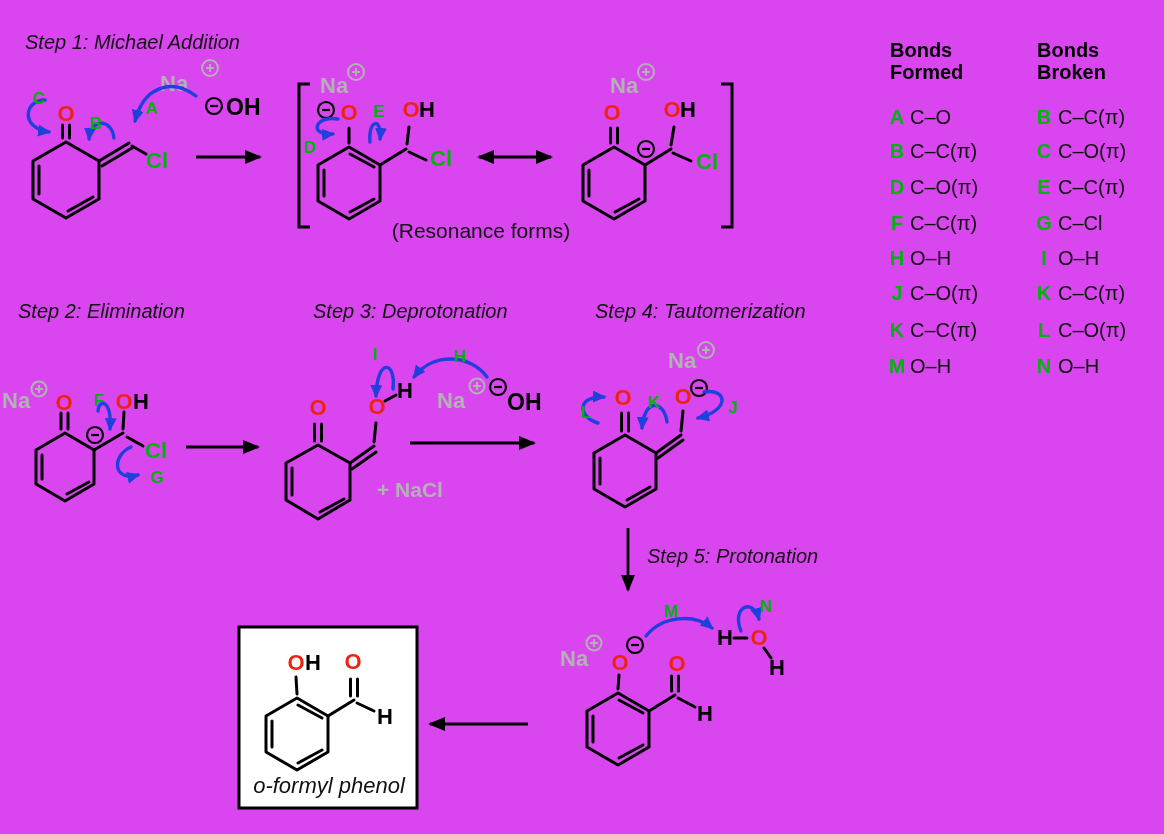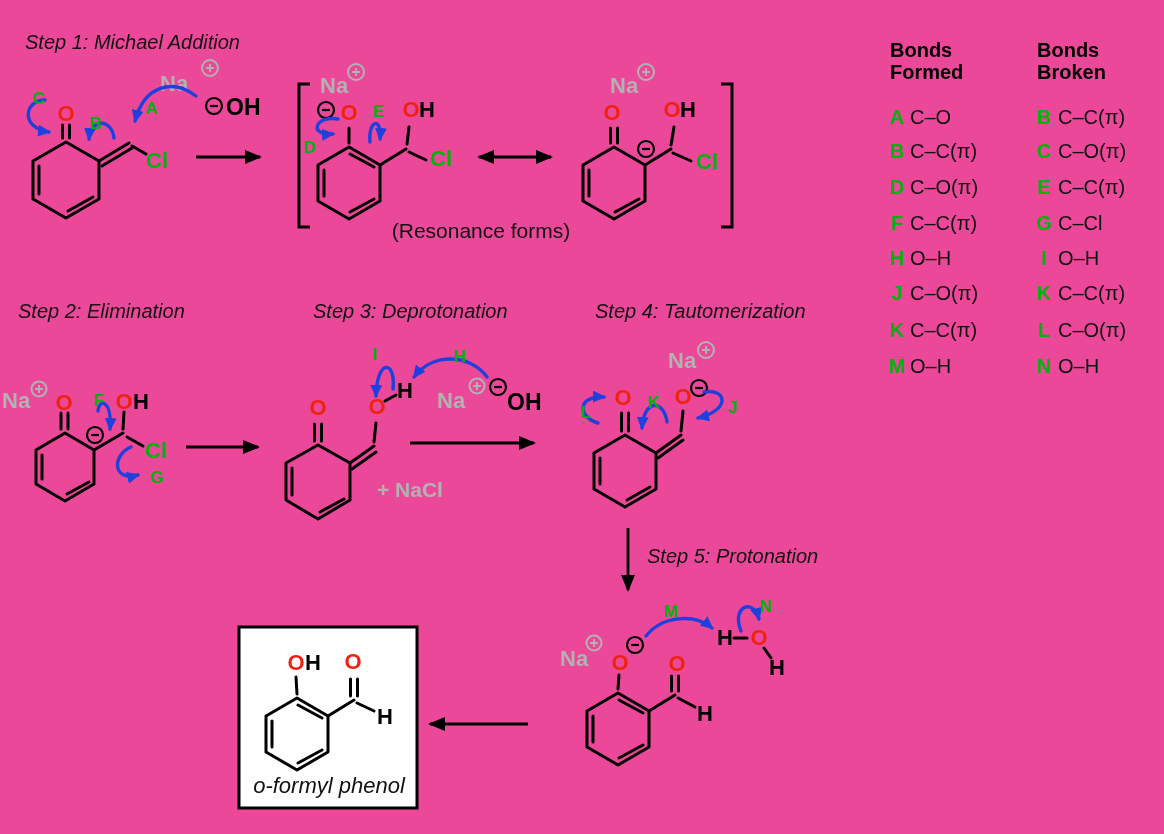--- a/index.html
+++ b/index.html
@@ -1,16 +1,16 @@
 <!DOCTYPE html>
 <html><head>
 <meta charset="utf-8">
 <style>
   html,body{margin:0;padding:0;background:#ffffff;}
-  .stage{position:relative;width:1164px;height:834px;background:#ec4899;overflow:hidden;
+  .stage{position:relative;width:1164px;height:834px;background:#d946ef;overflow:hidden;
          font-family:"Liberation Sans", sans-serif;}
   svg{display:block;}
   
   .bond{stroke:#000;stroke-width:3;fill:none;stroke-linecap:round;}
   .ring{stroke:#000;stroke-width:3;fill:none;stroke-linejoin:round;}
   .curly{stroke:#2040dd;stroke-width:3.4;fill:none;stroke-linecap:round;marker-end:url(#ab);}
   .rxn{stroke:#000;stroke-width:2.8;fill:none;marker-end:url(#ak);}
   .rxn2{stroke:#000;stroke-width:2.8;fill:none;marker-end:url(#ak);marker-start:url(#akr);}
   .bracket{stroke:#000;stroke-width:3;fill:none;}
   .chg-g{stroke:#b2b2b2;stroke-width:2;fill:none;}

